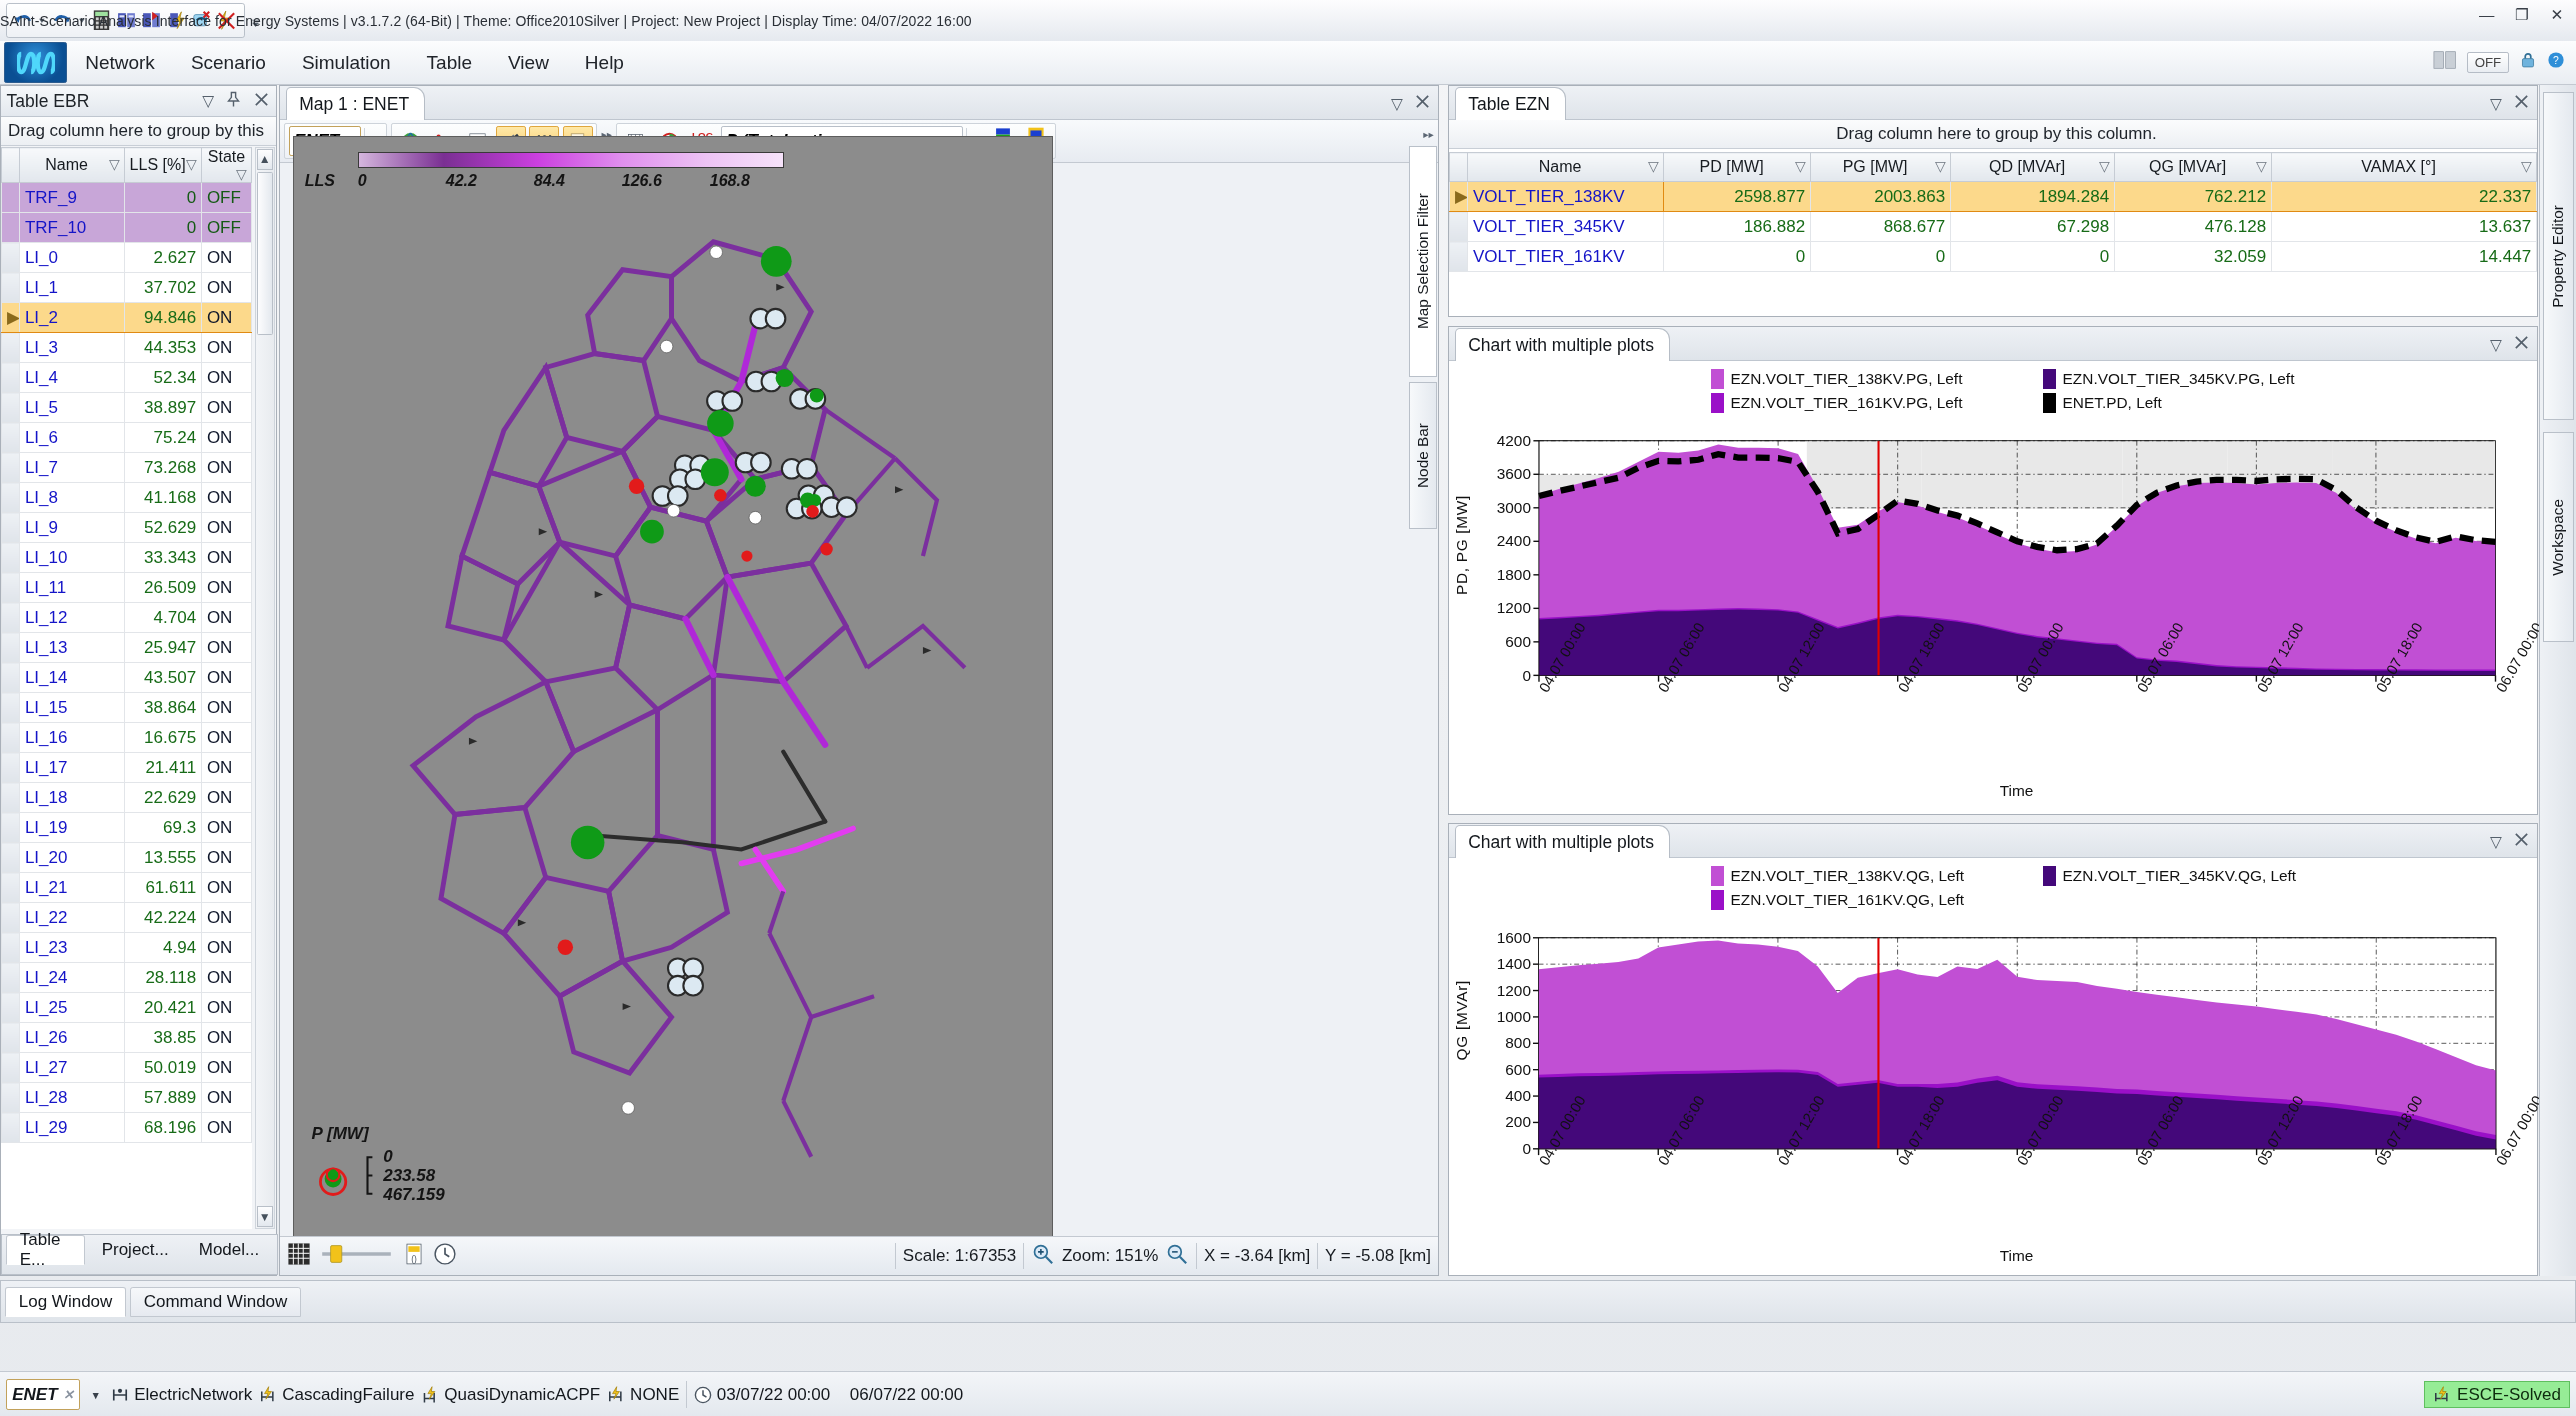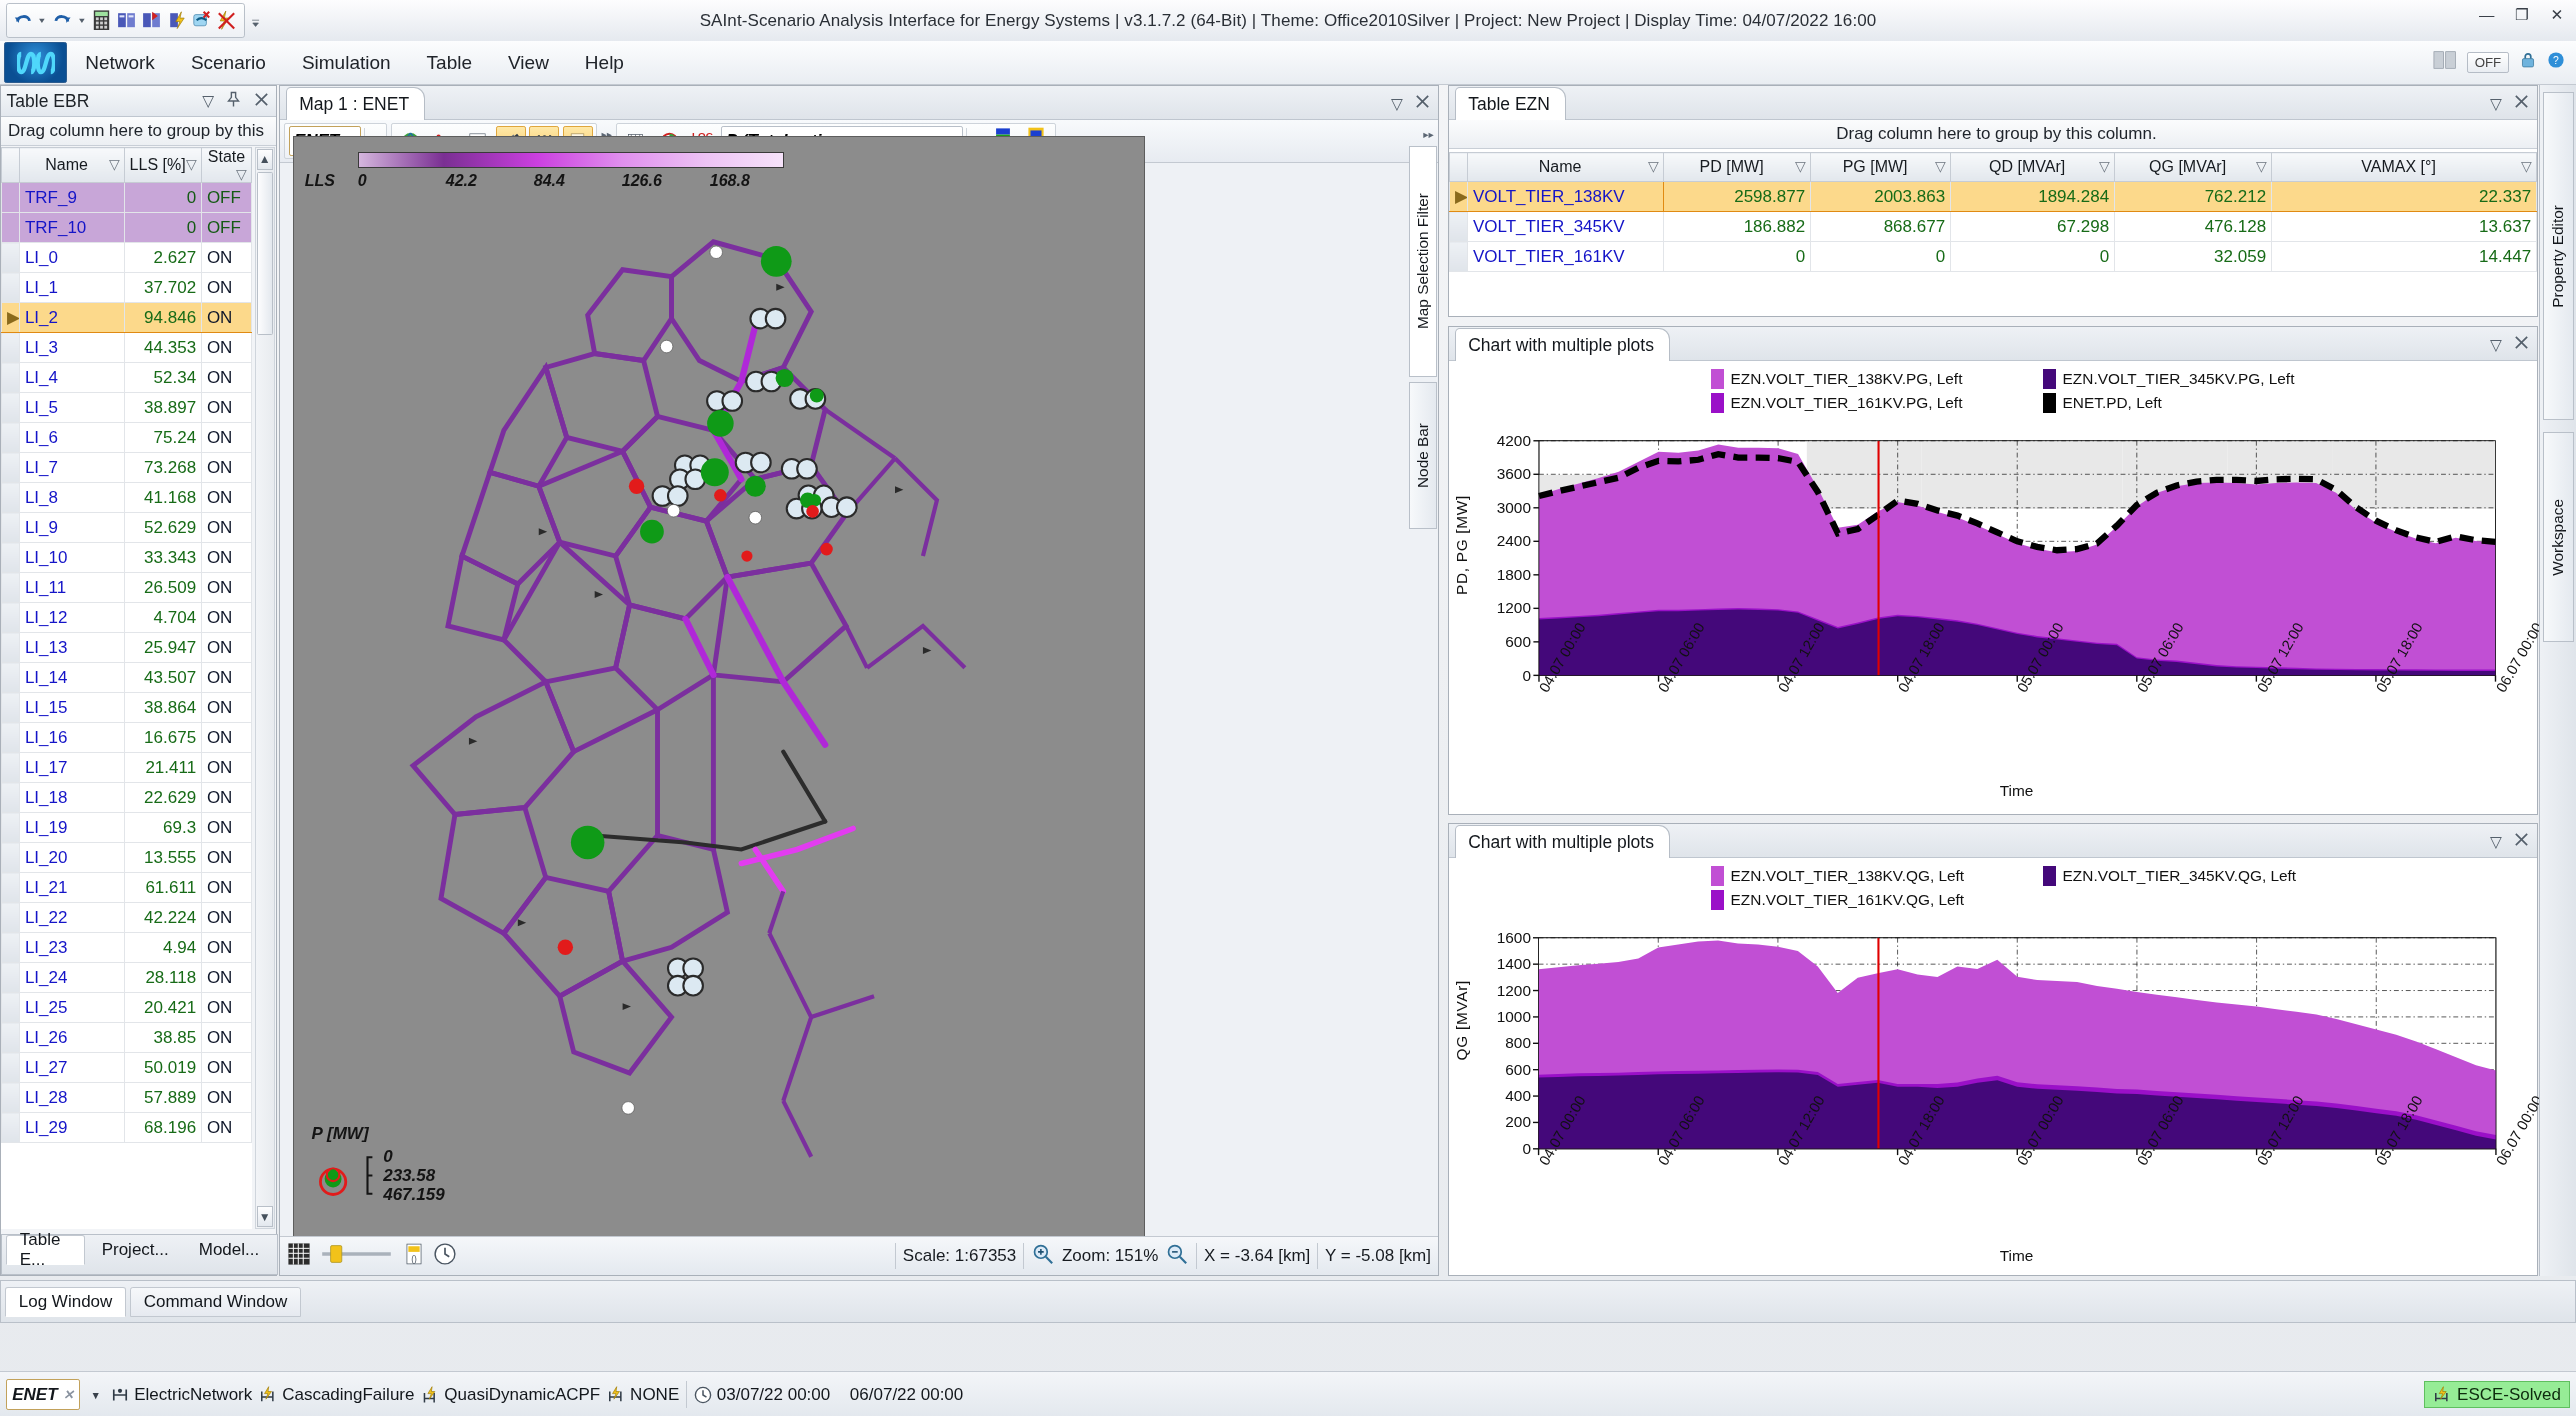--- a/index.html
+++ b/index.html
@@ -15,22 +15,22 @@
        background:linear-gradient(#f4f5f7,#e7eaee);}
 
   
   .titlebar{position:absolute;left:0;top:0;width:2576px;height:41px;
     background:linear-gradient(#fdfdfe,#e5e9ef);
     border-bottom:0.7px solid #c3c9d1;display:flex;align-items:center;}
   .qat{display:flex;align-items:center;gap:4.2px;padding-left:5.6px;height:35px;}
   .qat-box{display:flex;align-items:center;gap:2.8px;border:0.7px solid #b9c0c9;
     border-radius:2.8px;background:linear-gradient(#ffffff,#eef1f5);padding:2.1px 5.6px;height:29px;}
   .qicon{width:22.4px;height:22.4px;display:inline-block;position:relative;}
-  .titletext{position:absolute;left:0;right:0;text-align:center;
-    font-size:17px;color:#2a2f36;letter-spacing:0.1px;white-space:nowrap;}
+  .titletext{position:absolute;left:0;right:0;
+    font-size:14px;color:#2a2f36;letter-spacing:0.1px;white-space:nowrap;}
   .wbtns{position:absolute;right:7px;top:4.2px;display:flex;gap:11.2px;align-items:center;}
   .wbtn{width:24px;height:21px;display:flex;align-items:center;justify-content:center;
     font-size:15.4px;color:#3a4049;}
 
   
   .menubar{position:absolute;left:0;top:41px;width:2576px;height:43px;
     background:linear-gradient(#fcfdfe,#e9edf2);border-bottom:0.7px solid #c3c9d1;
     display:flex;align-items:center;}
   .applogo{width:61px;height:39px;margin-left:4.2px;border:0.7px solid #2c5c8f;
     background:radial-gradient(circle at 50% 35%,#2f8fd8,#0a4f93 70%);
@@ -101,21 +101,21 @@
   .tb-group{display:flex;align-items:center;gap:3.5px;border:0.7px solid #cdd3da;border-radius:2.1px;
      background:linear-gradient(#fdfefe,#eef1f5);padding:2.1px 3.5px;height:36px;box-sizing:border-box;}
   .tb-btn{width:28px;height:28px;border:0.7px solid transparent;border-radius:2.1px;
      display:flex;align-items:center;justify-content:center;font-size:14px;}
   .tb-btn.on{background:linear-gradient(#ffe9a8,#f8c86a);border-color:#dfa63d;}
   .combo{display:flex;align-items:center;border:0.7px solid #c2a15a;border-radius:2.1px;
      background:#fff;height:28px;padding:0 4.2px;font-style:italic;font-weight:bold;font-size:17px;}
   .combo.wide{width:231px;font-weight:bold;font-style:italic;border-color:#b8bfc8;}
   .caret{width:17px;height:26.5px;display:flex;align-items:center;justify-content:center;
      border-left:0.7px solid #cfd5dc;font-size:10.5px;color:#39414b;}
-  .mapcanvas{position:absolute;left:12.6px;top:50px;width:852px;height:1112px;
+  .mapcanvas{position:absolute;left:12.6px;top:50px;width:760px;height:1112px;
      background:#8c8c8c;border:0.7px solid #5d5d5d;box-sizing:border-box;overflow:hidden;}
   .legendbar{position:absolute;left:64px;top:15.4px;width:426px;height:15.4px;
      border:0.7px solid #3a3a3a;box-sizing:border-box;
      background:linear-gradient(90deg,#d4b6dd,#7a2f93 20%,#cb3fe0 42%,#e08fee 62%,#edc3f4 82%,#f6e2fa);}
   .legendlabels{position:absolute;left:11.2px;top:35px;width:489px;display:flex;
      font-style:italic;font-weight:bold;font-size:16px;color:#141414;}
   .pmw{position:absolute;left:18px;bottom:43px;font-style:italic;font-weight:bold;
      font-size:17px;color:#141414;}
   .mapstatus{position:absolute;left:0;right:0;bottom:0;height:39px;
      background:linear-gradient(#f5f7fa,#e4e9ef);border-top:0.7px solid #c3c9d1;

